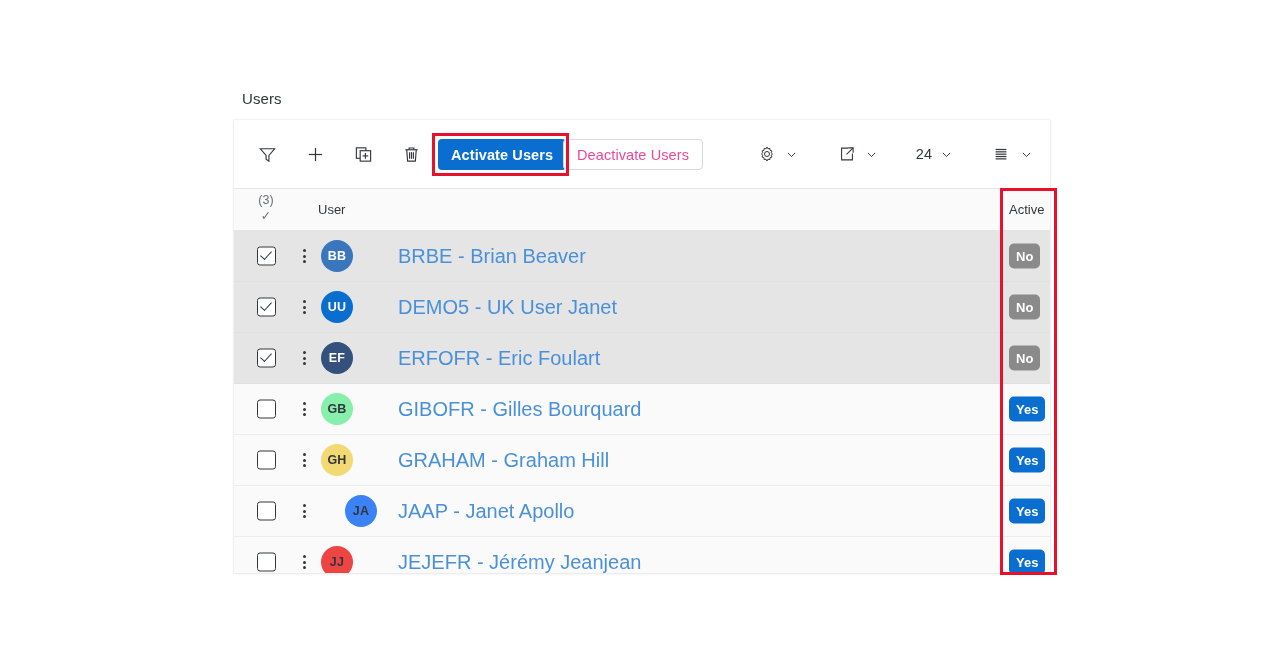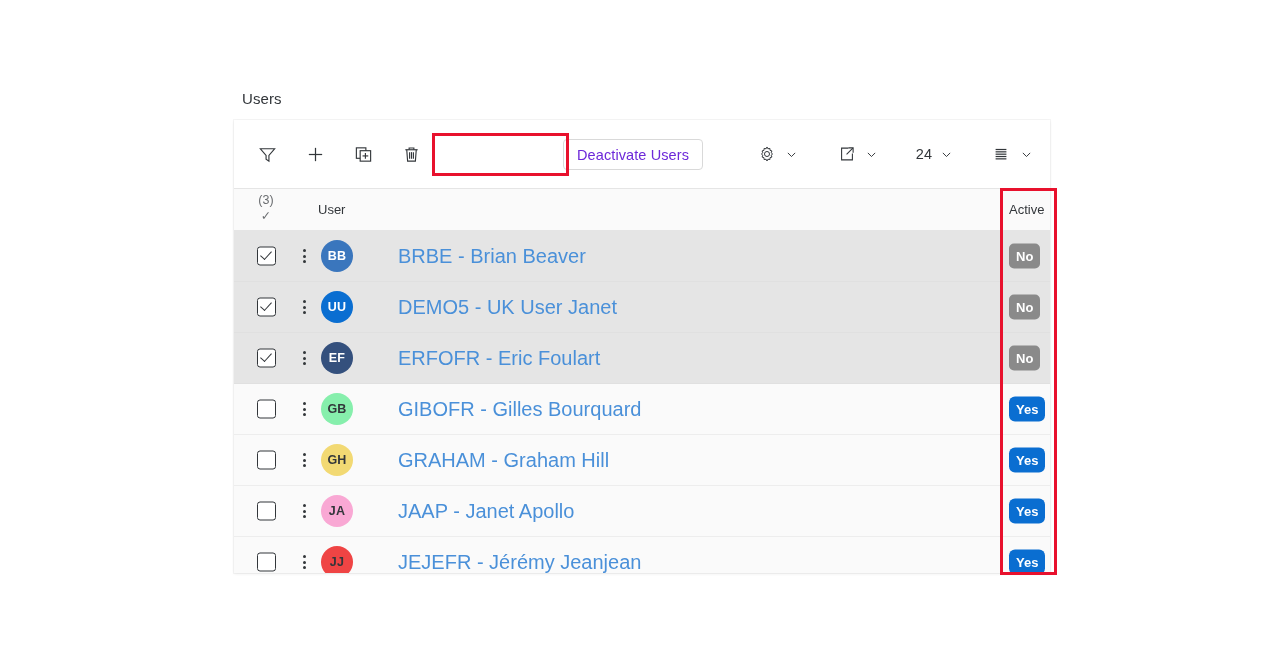--- a/index.html
+++ b/index.html
@@ -89,21 +89,21 @@
     align-items: center;
   }
 
   .btn-secondary {
     position: absolute;
     left: 329px;
     top: 19px;
     height: 31px;
     padding: 0 13px;
     background: #ffffff;
-    color: #6d28d9;
+    color: #ec4899;
     border: 1px solid #d9d9d9;
     border-radius: 4px;
     font-family: "Liberation Sans", sans-serif;
     font-size: 14.5px;
     letter-spacing: 0.1px;
     cursor: pointer;
     white-space: nowrap;
     display: flex;
     align-items: center;
   }
@@ -299,21 +299,21 @@
     padding: 4px 7px;
     border-radius: 5px;
     display: flex;
     align-items: center;
     justify-content: center;
     font-size: 13px;
     font-weight: bold;
     color: #ffffff;
     box-sizing: border-box;
   }
-  .badge.yes { background: #0a6ed1; border-radius: 6px; }
+  .badge.yes { background: #0a6ed1; }
   .badge.no  { background: #8a8a8a; }
 
   
   .annot-active {
     position: absolute;
     left: 1000px;
     top: 188px;
     width: 57px;
     height: 387px;
     border: 3px solid #e8112d;
@@ -359,20 +359,21 @@
         <svg width="19" height="19" viewBox="0 0 20 20" fill="none" stroke="#32363a" stroke-width="1.2">
           <path d="M3.5 5 H16.5"></path>
           <path d="M7.5 5 V3.2 H12.5 V5"></path>
           <path d="M5 5 L5.9 17 H14.1 L15 5"></path>
           <line x1="8" y1="7.5" x2="8" y2="14.5"></line>
           <line x1="10" y1="7.5" x2="10" y2="14.5"></line>
           <line x1="12" y1="7.5" x2="12" y2="14.5"></line>
         </svg>
       </div>
 
+      <button class="btn-primary">Activate Users</button>
       <button class="btn-secondary">Deactivate Users</button>
 
       <div class="annot-activate"></div>
 
       <div class="tb-right">
 
         <div class="tb-group">
           <span class="tb-glyph">
             <svg width="18" height="18" viewBox="0 0 20 20" fill="none" stroke="#32363a" stroke-width="1.1">
               <circle cx="10" cy="10" r="2.8"></circle>
@@ -509,21 +510,21 @@
           </div>
           <div class="row">
             <div class="cell-chk">
               <div class="cbox"></div>
             </div>
             <div class="cell-menu">
               <i></i>
               <i></i>
               <i></i>
             </div>
-            <div class="avatar" style="background: #f9a8d4; color: rgb(50, 54, 58);">JA</div>
+            <div class="avatar" style="background: #3b82f6; color: rgb(50, 54, 58); margin-left: 24px;">JA</div>
             <div class="user-name">JAAP - Janet Apollo</div>
             <div class="badge yes">Yes</div>
           </div>
           <div class="row">
             <div class="cell-chk">
               <div class="cbox"></div>
             </div>
             <div class="cell-menu">
               <i></i>
               <i></i>

